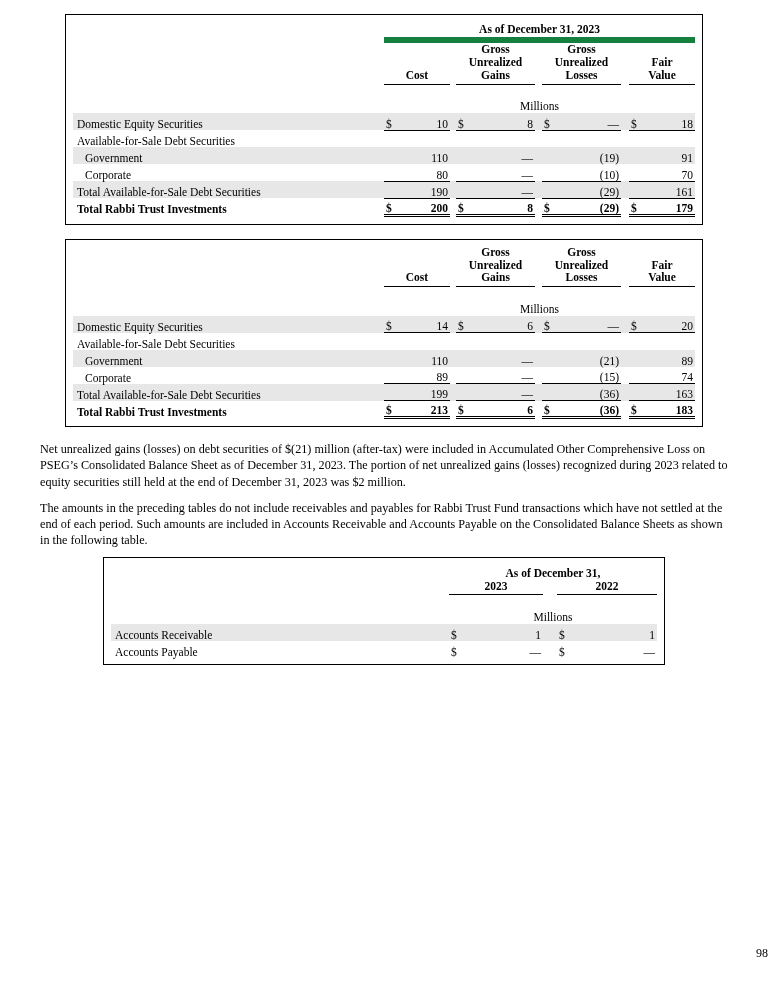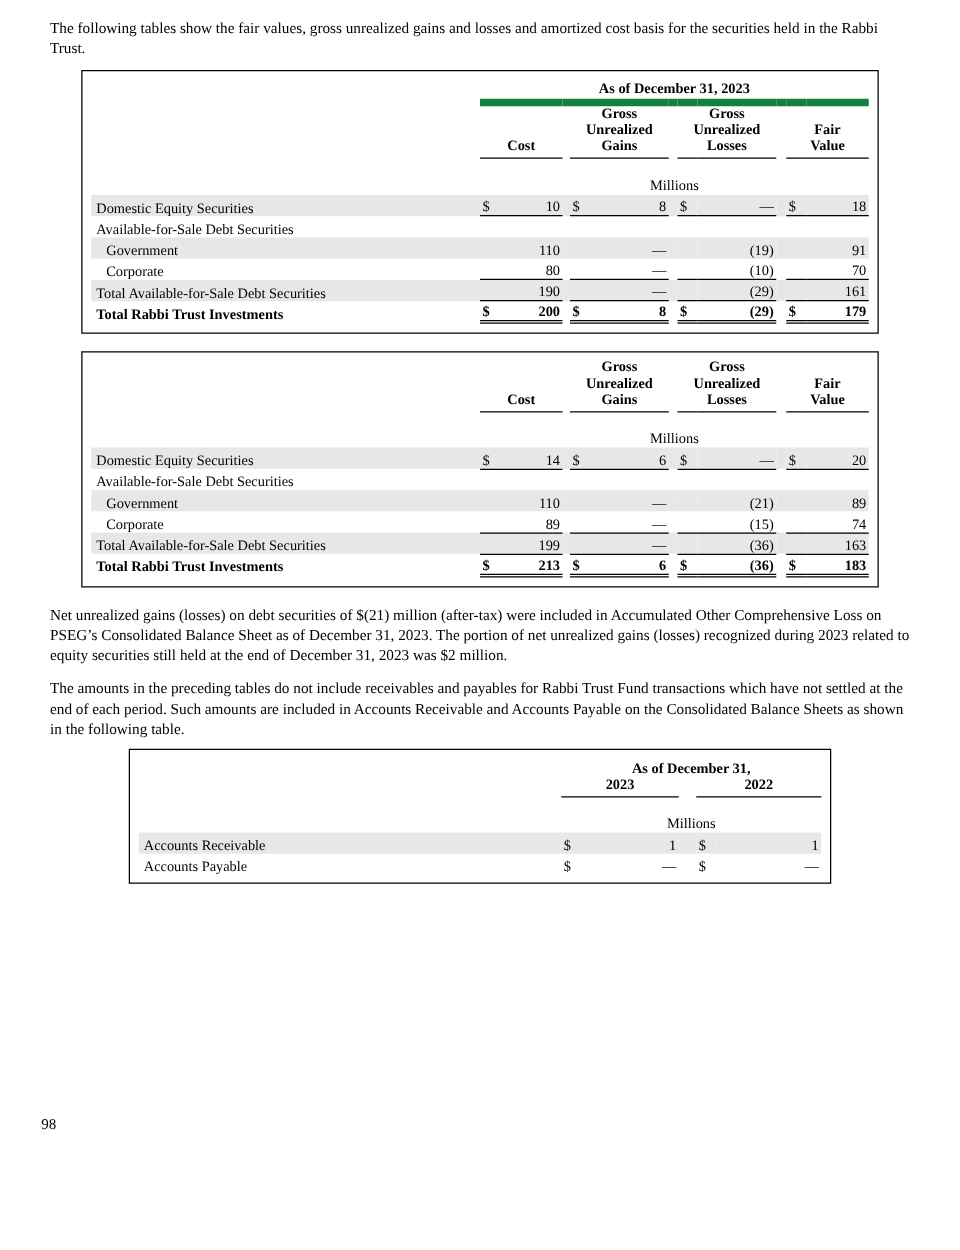--- a/index.html
+++ b/index.html
@@ -18,29 +18,28 @@
   .fin .unit { text-align:center; padding:2px 0 1px 0; height:29px; }
   .fin .lbl { text-align:left; padding-left:4px; }
   .fin .ind { padding-left:12px; }
   .fin .sym { text-align:left; }
   .fin .val { text-align:right; }
   .fin tr.shaded td { background:#e7e7e7; }
   .fin tr.bold td { font-weight:bold;margin-top:12px; }
   .fin td.u { border-bottom:1px solid #000; }
   .fin td.uu { border-bottom:3px double #000; }
   .fin tr.row td { height:17px; }
-  .pagenum { position:absolute; top:892px; left:0; width:100%; text-align:left; font-size:12px;padding-left:33px; }
+  .pagenum { position:absolute; top:946px; left:0; width:100%; text-align:right; font-size:12px;padding-left:33px; }
 </style>
 </head>
 <body>
 
 <div class="page">
 
 
-  <p class="para">The following tables show the fair values, gross unrealized gains and losses and amortized cost basis for the securities held in the Rabbi Trust.</p>
 
   <div class="tbox">
     <table class="fin">
       <colgroup>
         <col style="width:311px">
           <col style="width:16px">
           <col style="width:50px">
           <col style="width:6px">
         <col style="width:16px">
           <col style="width:63px">

